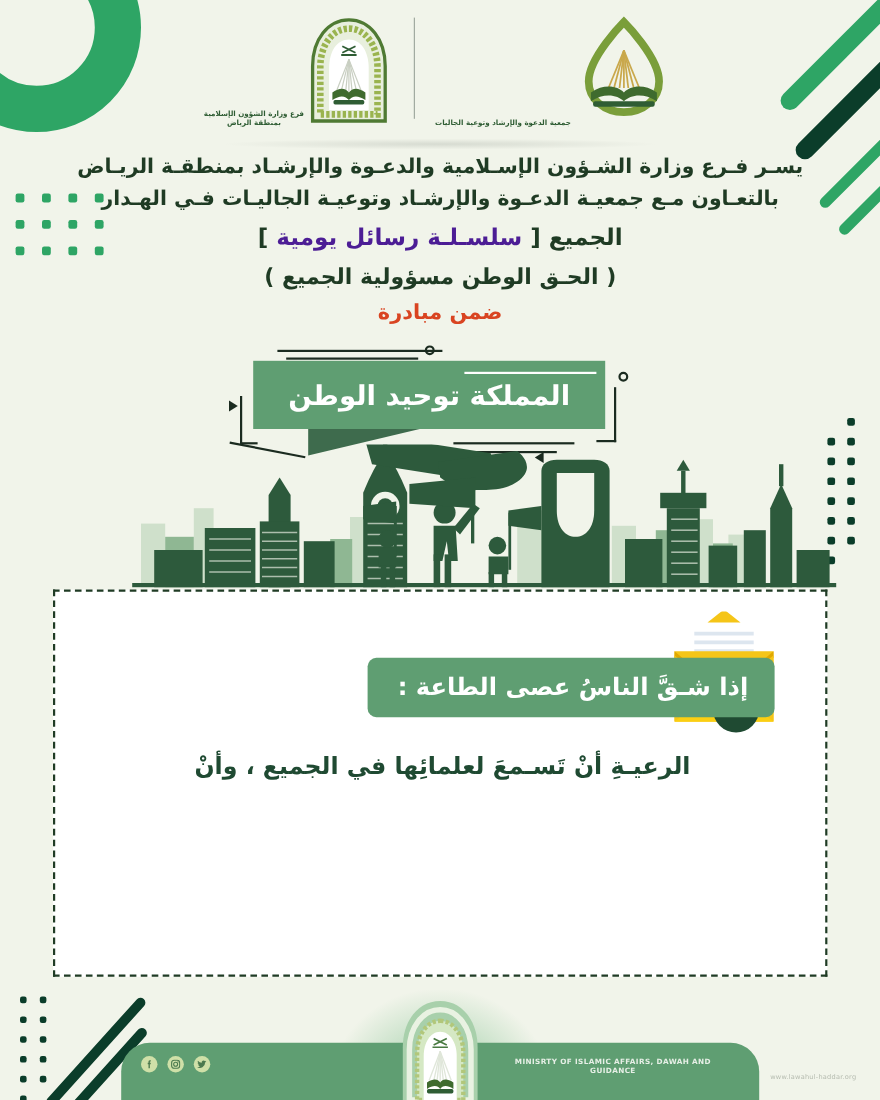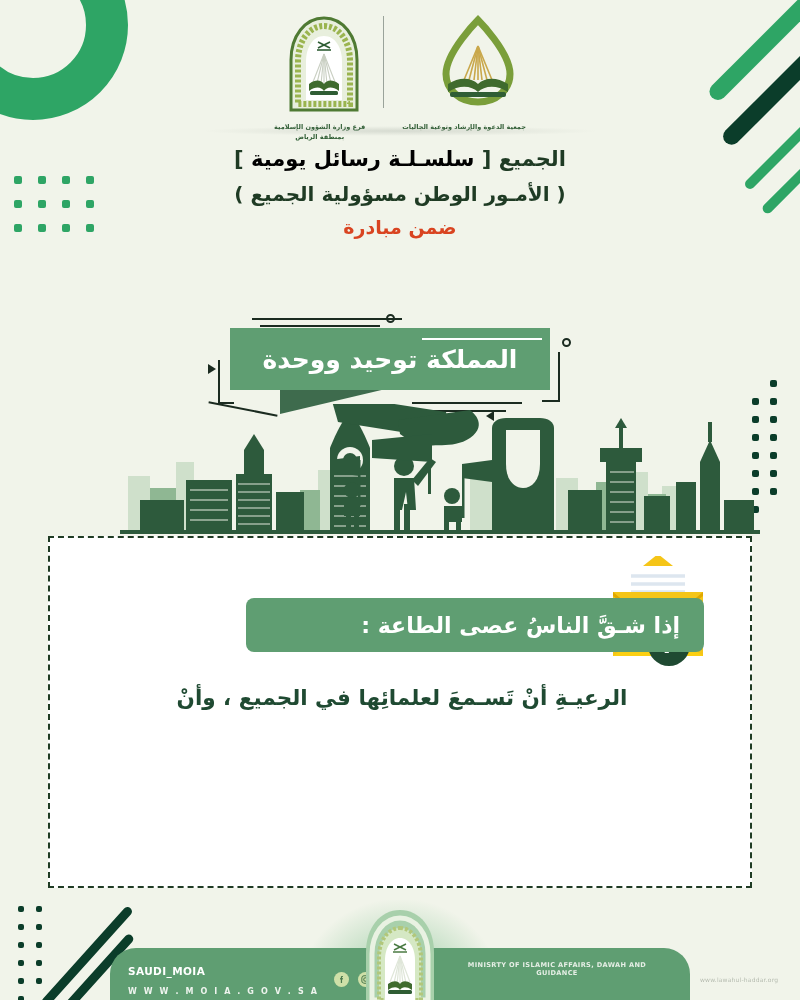--- a/index.html
+++ b/index.html
@@ -57,21 +57,21 @@
   .dg-right i { position:absolute; width:7px; height:7px; background:#0b3d2a; border-radius:2px; }
 
   .dg-farleft { left:8px; top:906px; }
   .dg-farleft i { position:absolute; width:6px; height:6px; background:#0b3d2a; border-radius:2px; }
 
   
   .logo-row {
     position:absolute; left:0; top:14px; width:800px;
     display:flex; justify-content:center; align-items:flex-start; gap:0;
   }
-  .logo-block { display:flex; flex-direction:column; align-items:flex-start; }
+  .logo-block { display:flex; flex-direction:row; align-items:flex-end; }
   .logo-divider { width:1px; height:92px; background:#9aa39a; margin:2px 18px 0 18px; }
 
   .logo-caption {
     margin-top:5px;
     font-size:6.5px; color:#2f5d34; font-weight:bold;
     line-height:1.5; text-align:center; letter-spacing:.2px;
   }
 
   .header-shadow {
     position:absolute; left:200px; top:126px;
@@ -85,21 +85,21 @@
     text-align:center; direction:rtl;
   }
   .intro .line1, .intro .line2 {
     font-size:18.5px; color:#1f3b24; font-weight:bold;
     line-height:1.55; letter-spacing:.2px;
   }
   .intro .line3 {
     font-size:21px; font-weight:bold; color:#1f3b24;
     margin-top:6px; line-height:1.5;
   }
-  .intro .line3 .hl { color:#000000; }
+  .intro .line3 .hl { color:#4c1d95; }
   .intro .line4 {
     font-size:20px; font-weight:bold; color:#1f3b24;
     margin-top:6px;
   }
   .intro .line5 {
     font-size:19px; font-weight:bold; color:#d94421;
     margin-top:10px;
   }
 
   
@@ -156,21 +156,21 @@
   
   .card {
     position:absolute; left:48px; top:536px;
     width:704px; height:352px;
     background:#ffffff;
     border:2px dashed #1f3b24;
   }
 
   .title-bar {
     position:absolute; right:46px; top:60px;
-    width:458px; height:54px;
+    width:370px; height:54px;
     background:#5f9e72;
     border-radius:8px;
     display:flex; align-items:center; justify-content:flex-start;
     padding-right:24px;
   }
   .title-text {
     color:#ffffff; font-size:22px; font-weight:bold;
     direction:rtl; letter-spacing:.3px;
   }
 
@@ -339,24 +339,26 @@
       <div class="logo-caption">
         <span>فرع وزارة الشؤون الإسلامية</span><br>
         <span>بمنطقة الرياض</span>
       </div>
     </div>
   </div>
 
   <div class="header-shadow"></div>
 
   <div class="intro">
+    <div class="line1">يسـر فـرع وزارة الشـؤون الإسـلامية والدعـوة والإرشـاد بمنطقـة الريـاض</div>
+    <div class="line2">بالتعـاون مـع جمعيـة الدعـوة والإرشـاد وتوعيـة الجاليـات فـي الهـدار</div>
     <div class="line3">
       <span>الجميع [ </span><span class="hl">سلسـلـة رسائل يومية</span><span> ]</span>
     </div>
-    <div class="line4">( الأمـور الوطن مسؤولية الجميع )</div>
+    <div class="line4">( الحـق الوطن مسؤولية الجميع )</div>
     <div class="line5">ضمن مبادرة</div>
   </div>
 
   <div class="banner-wrap">
     <div class="ink-line il-1"></div>
     <div class="ink-line il-2"></div>
     <div class="ink-line il-3"></div>
     <div class="ink-line il-4"></div>
     <div class="ink-line il-5"></div>
 
@@ -365,21 +367,21 @@
 
     <div class="sm-circle sc-1"></div>
     <div class="sm-circle sc-2"></div>
 
     <div class="tri tri-l"></div>
     <div class="tri tri-r"></div>
 
     <div class="banner-tail"></div>
 
     <div class="banner-box">
-      <span class="banner-text">المملكة توحيد ووحدة</span>
+      <span class="banner-text">المملكة توحيد الوطن</span>
     </div>
     <div class="banner-whiteline"></div>
   </div>
 
   <svg class="skyline" viewBox="0 0 800 130">
 
     <g fill="#cfe0cb">
       <rect x="128" y="72" width="22" height="58"></rect>
       <rect x="176" y="58" width="18" height="72"></rect>
       <rect x="318" y="66" width="22" height="64"></rect>
@@ -530,24 +532,20 @@
         <rect x="1.5" y="1.5" width="13" height="13" rx="4" fill="none" stroke="#4c7a4f" stroke-width="1.8"></rect>
         <circle cx="8" cy="8" r="3.2" fill="none" stroke="#4c7a4f" stroke-width="1.8"></circle>
         <circle cx="11.8" cy="4.2" r="1" fill="#4c7a4f"></circle>
       </svg>
     </span>
     <span class="soc">
       <svg width="9" height="9" viewBox="0 0 16 16">
         <path d="M10.5 5.5H9V4.2c0-.5.3-.6.5-.6h1V1.6H9c-1.8 0-2.2 1.3-2.2 2.2v1.7H5.5V8h1.3v6.4H9V8h1.3z" fill="#4c7a4f"></path>
       </svg>
     </span>
-    <span class="handle-block">
-      <span class="handle">SAUDI_MOIA</span><br>
-      <span class="site">W W W . M O I A . G O V . S A</span>
-    </span>
   </div>
 
   <div class="footer-right">
     <div class="f-en">MINISRTY OF ISLAMIC AFFAIRS, DAWAH AND GUIDANCE</div>
   </div>
 
   <svg class="footer-emblem" viewBox="0 0 104 92">
     <path d="M52 2 C72 2 86 20 86 44 L86 92 L18 92 L18 44 C18 20 32 2 52 2 Z" fill="#a8d0ab"></path>
     <path d="M52 10 C68 10 80 26 80 46 L80 92 L24 92 L24 46 C24 26 36 10 52 10 Z" fill="none" stroke="#e9f2e2" stroke-width="5"></path>
     <path d="M52 20 C64 20 73 33 73 49 L73 92 L31 92 L31 49 C31 33 40 20 52 20 Z" fill="#d5e8c4" stroke="#b2c77a" stroke-width="4" stroke-dasharray="3 2"></path>

